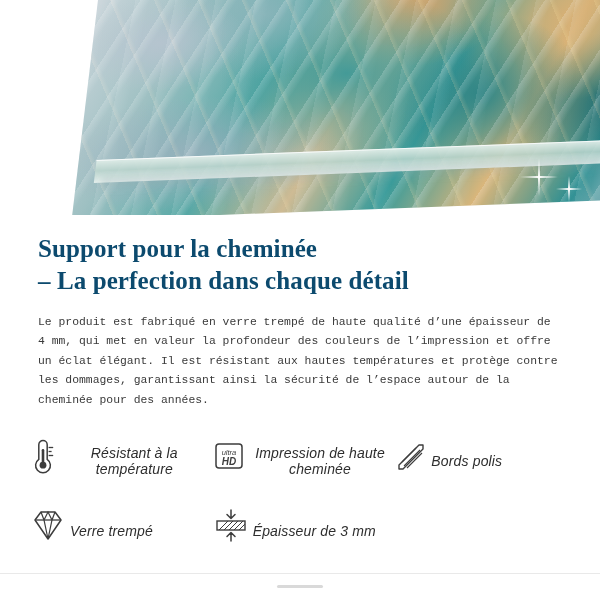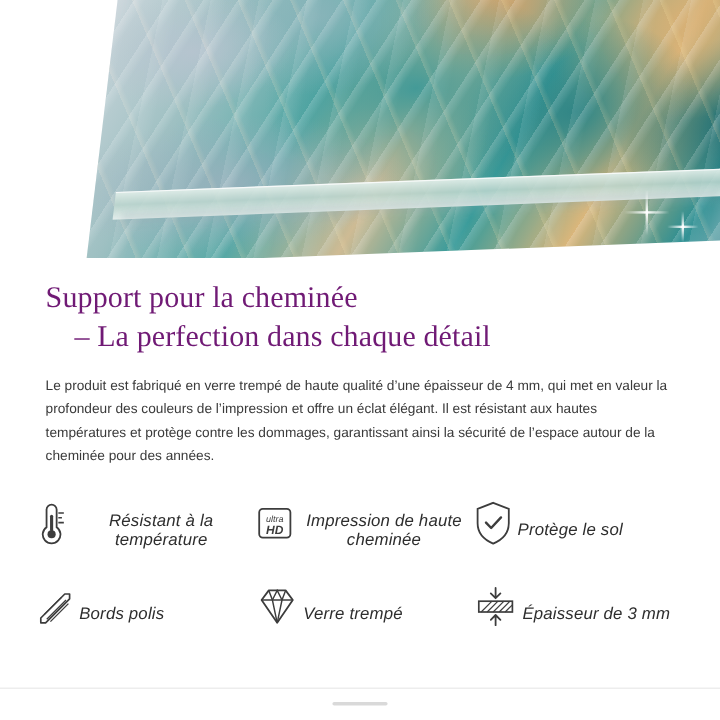--- a/index.html
+++ b/index.html
@@ -105,31 +105,30 @@
   .sparkle.s2::after { width: 26px; margin-left: -13px; }
 
   
   .content {
     padding: 18px 38px 0 38px;
   }
   .headline {
     font-family: "Liberation Serif", serif;
     font-size: 25px;
     line-height: 1.27;
-    color: #701a75;
-    font-weight: 400;
+    color: #0c4a6e;
+    font-weight: 700;
     margin: 0 0 16px 0;
     letter-spacing: 0.1px;
   }
   .headline .line2 {
     display: block;
-    margin-left: 24px;
   }
   .body-copy {
-    font-family: Liberation Sans, sans-serif;
+    font-family: Liberation Mono, monospace;
     font-size: 11.4px;
     line-height: 1.72;
     color: #3a3a3a;
     margin: 0;
     max-width: 528px;
   }
 
   
   .features {
     margin-top: 22px;
@@ -222,29 +221,20 @@
       <div class="feature-icon">
         <svg width="40" height="40" viewBox="0 0 40 40">
           <rect x="7" y="8" width="26" height="24" rx="3" fill="none" stroke="#3d3d3d" stroke-width="1.5"></rect>
           <text x="20" y="19" text-anchor="middle" font-family="Liberation Sans, sans-serif" font-size="7.5" fill="#3d3d3d">ultra</text>
           <text x="20" y="29" text-anchor="middle" font-family="Liberation Sans, sans-serif" font-size="10" font-weight="bold" fill="#3d3d3d">HD</text>
         </svg>
       </div>
       <div class="feature-label">Impression de haute cheminée</div>
     </div>
 
-    <div class="feature">
-      <div class="feature-icon">
-        <svg width="40" height="44" viewBox="0 0 40 44">
-          <path d="M20 5 L33 10 V22 C33 30.5 27 36 20 39 C13 36 7 30.5 7 22 V10 Z" fill="none" stroke="#3d3d3d" stroke-width="1.5"></path>
-          <path d="M14 21.5 L18.3 26 L26.5 17.2" fill="none" stroke="#3d3d3d" stroke-width="2" stroke-linecap="round" stroke-linejoin="round"></path>
-        </svg>
-      </div>
-      <div class="feature-label">Protège le sol</div>
-    </div>
 
     <div class="feature">
       <div class="feature-icon">
         <svg width="40" height="38" viewBox="0 0 40 38">
           <path d="M8 28 L28 8 H32 V12 L12 32 H8 Z" fill="none" stroke="#3d3d3d" stroke-width="1.4" stroke-linejoin="round"></path>
           <line x1="13" y1="29" x2="29" y2="13" stroke="#3d3d3d" stroke-width="1.1"></line>
           <line x1="11" y1="25" x2="25" y2="11" stroke="#3d3d3d" stroke-width="1.1"></line>
           <line x1="16" y1="31" x2="31" y2="16" stroke="#3d3d3d" stroke-width="1.1"></line>
         </svg>
       </div>

